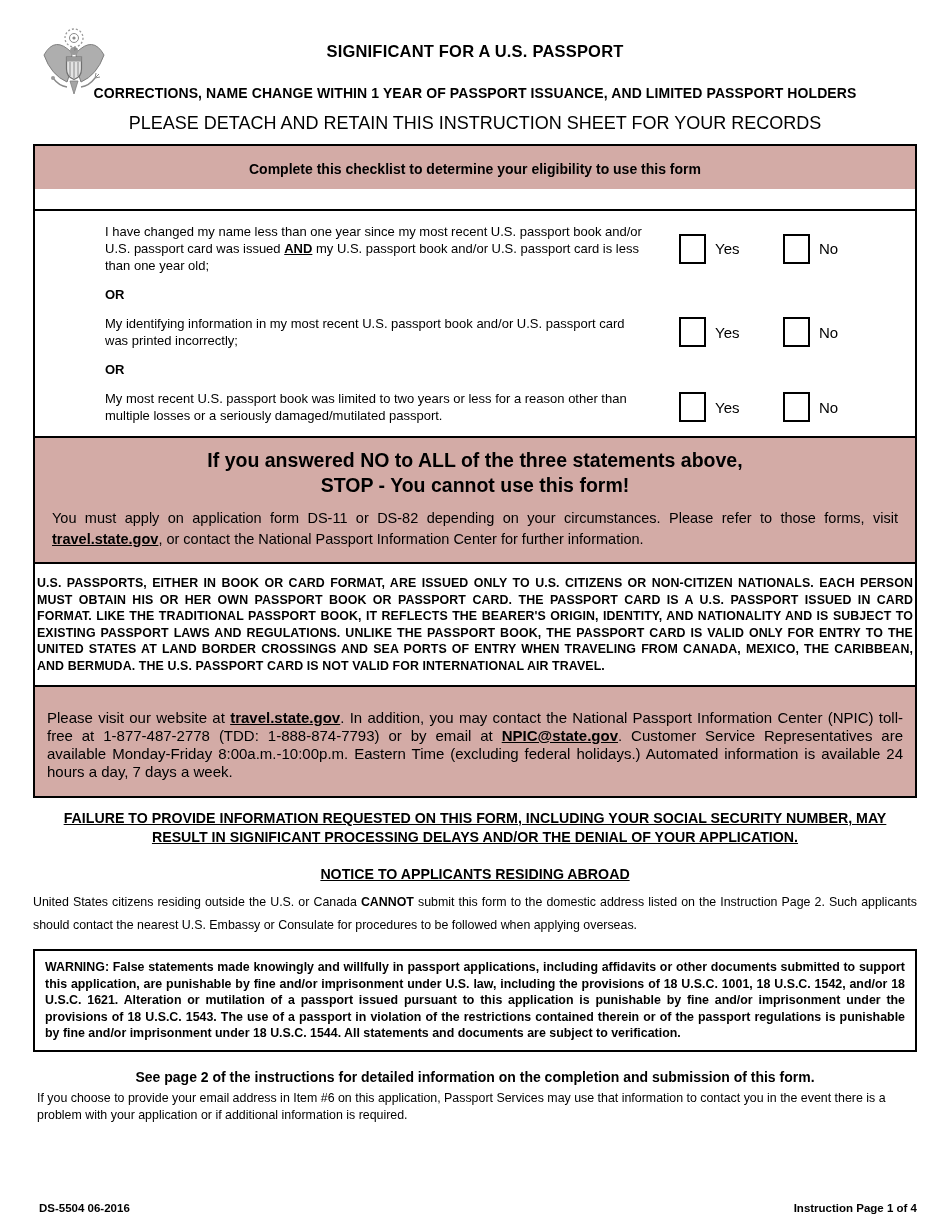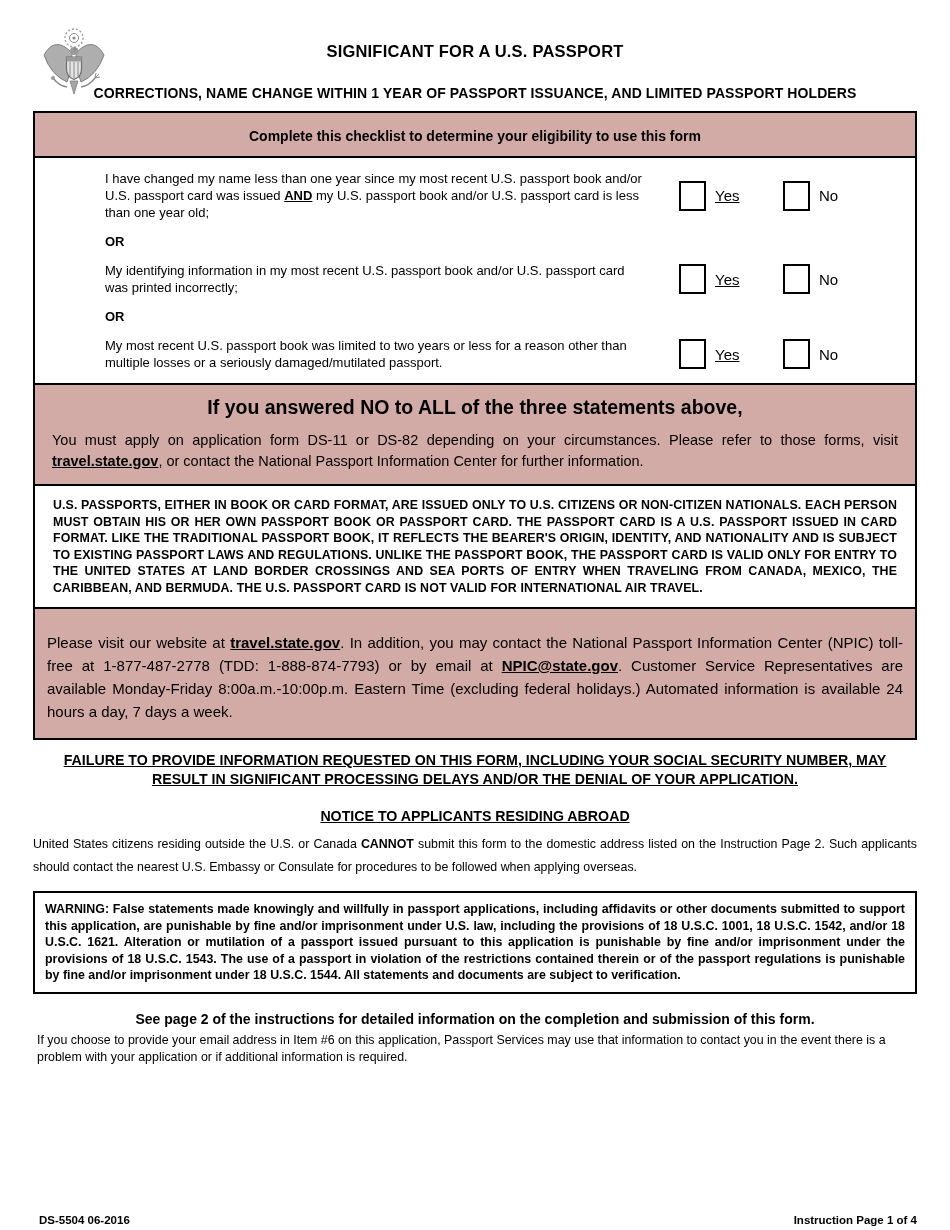--- a/index.html
+++ b/index.html
@@ -28,56 +28,56 @@
   
   .table { border: 2.5px solid #000; margin-top: 10px; }
   .row { border-top: 2px solid #000; }
   .row:first-child { border-top: none; }
   .pink { background: #d3aba6; }
 
   .hdr-row { padding: 9px 10px 12px; text-align: center; }
   .hdr-row .big { font-size: 24px; font-weight: bold; letter-spacing: .3px; }
   .hdr-row .small { font-size: 14px; font-weight: bold; margin-top: 6px; }
 
-  .checklist { background: #fff; padding: 12px 60px 12px 70px; }
+  .checklist { background: #fff; padding: 12px 60px 12px 70px; margin-top: 20px; }
   .cl-row { display: flex; align-items: center; justify-content: space-between; }
   .cl-text { width: 545px; font-size: 13px; line-height: 17px; }
   .or { font-size: 13px; font-weight: bold; margin: 13px 0; }
   .cl-boxes { display: flex; align-items: center; }
   .cb-group { display: flex; align-items: center; }
-  .cb-group.yes { width: 104px; text-decoration: underline; }
+  .cb-group.yes { width: 104px; }
   .cb-group.no { width: 72px; }
   .cb {
     display: inline-block; width: 27px; height: 30px;
     border: 2px solid #000; background: #fff; margin-right: 9px; flex: none;
   }
   .cb-label { font-size: 15px; }
   .bu { font-weight: bold; text-decoration: underline; }
 
   .stop-row { padding: 10px 10px 13px; }
   .stop-h { text-align: center; font-size: 19.5px; font-weight: bold; line-height: 25px; }
   .stop-p { margin-top: 10px; padding: 0 7px; font-size: 14.5px; line-height: 20.5px; text-align: justify; }
 
-  .caps-row { background: #fff; padding: 11px 18px 11px; }
+  .caps-row { background: #fff; padding: 11px 2px 11px; }
   .caps-p { font-size: 12.4px; font-weight: bold; line-height: 16.5px; text-align: justify; letter-spacing: .1px; }
 
   .info-row { padding: 10px 12px 15px; }
   .info-h { text-align: center; font-size: 14.5px; font-weight: bold; text-decoration: underline; }
-  .info-p { margin-top: 12px; font-size: 15px; line-height: 23px; text-align: justify; }
+  .info-p { margin-top: 12px; font-size: 15px; line-height: 18px; text-align: justify; }
 
   
   .failure { margin-top: 11px; text-align: center; font-size: 14.2px; font-weight: bold;
              text-decoration: underline; line-height: 19px; padding: 0 6px; }
   .notice-h { margin-top: 19px; text-align: center; font-size: 14.2px; font-weight: bold; text-decoration: underline; }
   .notice-p { margin-top: 9px; font-size: 12.4px; line-height: 23px; text-align: justify; }
   .warning { border: 2px solid #000; margin-top: 12px; padding: 8px 10px; }
   .warning-p { font-size: 12.4px; font-weight: bold; line-height: 16.5px; text-align: justify; }
   .see-page { margin-top: 17px; text-align: center; font-size: 14px; font-weight: bold; }
   .email-p { margin-top: 5px; font-size: 12.4px; line-height: 17px; padding: 0 4px; }
-  .footer { position: absolute; bottom: 4px; left: 33px; right: 33px;
+  .footer { position: absolute; bottom: 16px; left: 33px; right: 33px;
             display: flex; justify-content: space-between; font-size: 11.5px; font-weight: bold; padding-left: 6px; }
 </style>
 </head>
 <body>
 
 <div class="page">
 
   <div class="header">
     <div class="seal">
       <svg width="66" height="76" viewBox="0 0 66 76" xmlns="http://www.w3.org/2000/svg">
@@ -95,20 +95,21 @@
         <line x1="37" y1="36" x2="37" y2="50" stroke="#8a8a8a" stroke-width="1"></line>
         <path d="M29 55 L33 68 L37 55 Z" fill="#a5a5a5" stroke="#7d7d7d" stroke-width="0.8"></path>
         <path d="M12 52 q6 8 14 9" fill="none" stroke="#8a8a8a" stroke-width="1.4"></path>
         <path d="M54 52 q-6 8 -14 9" fill="none" stroke="#8a8a8a" stroke-width="1.4"></path>
         <circle cx="12" cy="52" r="2" fill="#9a9a9a"></circle>
         <path d="M54 52 l4 -4 M54 52 l5 -1 M54 52 l1 -5" stroke="#8a8a8a" stroke-width="1"></path>
       </svg>
     </div>
     <div class="title">SIGNIFICANT FOR A U.S. PASSPORT</div>
     <div class="subtitle">CORRECTIONS, NAME CHANGE WITHIN 1 YEAR OF PASSPORT ISSUANCE, AND LIMITED PASSPORT HOLDERS</div>
+    <div class="retain">PLEASE DETACH AND RETAIN THIS INSTRUCTION SHEET FOR YOUR RECORDS</div>
   </div>
 
   <div class="table">
 
     <div class="row pink hdr-row">
       <div class="small">Complete this checklist to determine your eligibility to use this form</div>
     </div>
 
     <div class="row checklist">
 
@@ -156,20 +157,21 @@
             <span class="cb-label">No</span>
           </span>
         </div>
       </div>
 
     </div>
 
     <div class="row pink stop-row">
       <div class="stop-h">
         <div>If you answered NO to ALL of the three statements above,</div>
+        <div>STOP - You cannot use this form!</div>
       </div>
       <div class="stop-p"><span>You must apply on application form DS-11 or DS-82 depending on your circumstances.  Please refer to those forms, visit </span><span class="bu">travel.state.gov</span><span>, or contact the National Passport Information Center for further information.</span></div>
     </div>
 
     <div class="row caps-row">
       <div class="caps-p">U.S. PASSPORTS, EITHER IN BOOK OR CARD FORMAT, ARE ISSUED ONLY TO U.S. CITIZENS OR NON-CITIZEN NATIONALS.  EACH PERSON MUST OBTAIN HIS OR HER OWN PASSPORT BOOK OR PASSPORT CARD.  THE PASSPORT CARD IS A U.S. PASSPORT ISSUED IN CARD FORMAT.  LIKE THE TRADITIONAL PASSPORT BOOK, IT REFLECTS THE BEARER'S ORIGIN, IDENTITY, AND NATIONALITY AND IS SUBJECT TO EXISTING PASSPORT LAWS AND REGULATIONS.  UNLIKE THE PASSPORT BOOK, THE PASSPORT CARD IS VALID ONLY FOR ENTRY TO THE UNITED STATES AT LAND BORDER CROSSINGS AND SEA PORTS OF ENTRY WHEN TRAVELING FROM CANADA, MEXICO, THE CARIBBEAN, AND BERMUDA.  THE U.S. PASSPORT CARD IS NOT VALID FOR INTERNATIONAL AIR TRAVEL.</div>
     </div>
 
     <div class="row pink info-row">
       <div class="info-p"><span>Please visit our website at </span><span class="bu">travel.state.gov</span><span>.  In addition, you may contact the National Passport Information Center (NPIC) toll-free at 1-877-487-2778 (TDD: 1-888-874-7793) or by email at </span><span class="bu">NPIC@state.gov</span><span>.  Customer Service Representatives are available Monday-Friday 8:00a.m.-10:00p.m. Eastern Time (excluding federal holidays.)  Automated information is available 24 hours a day, 7 days a week.</span></div>

